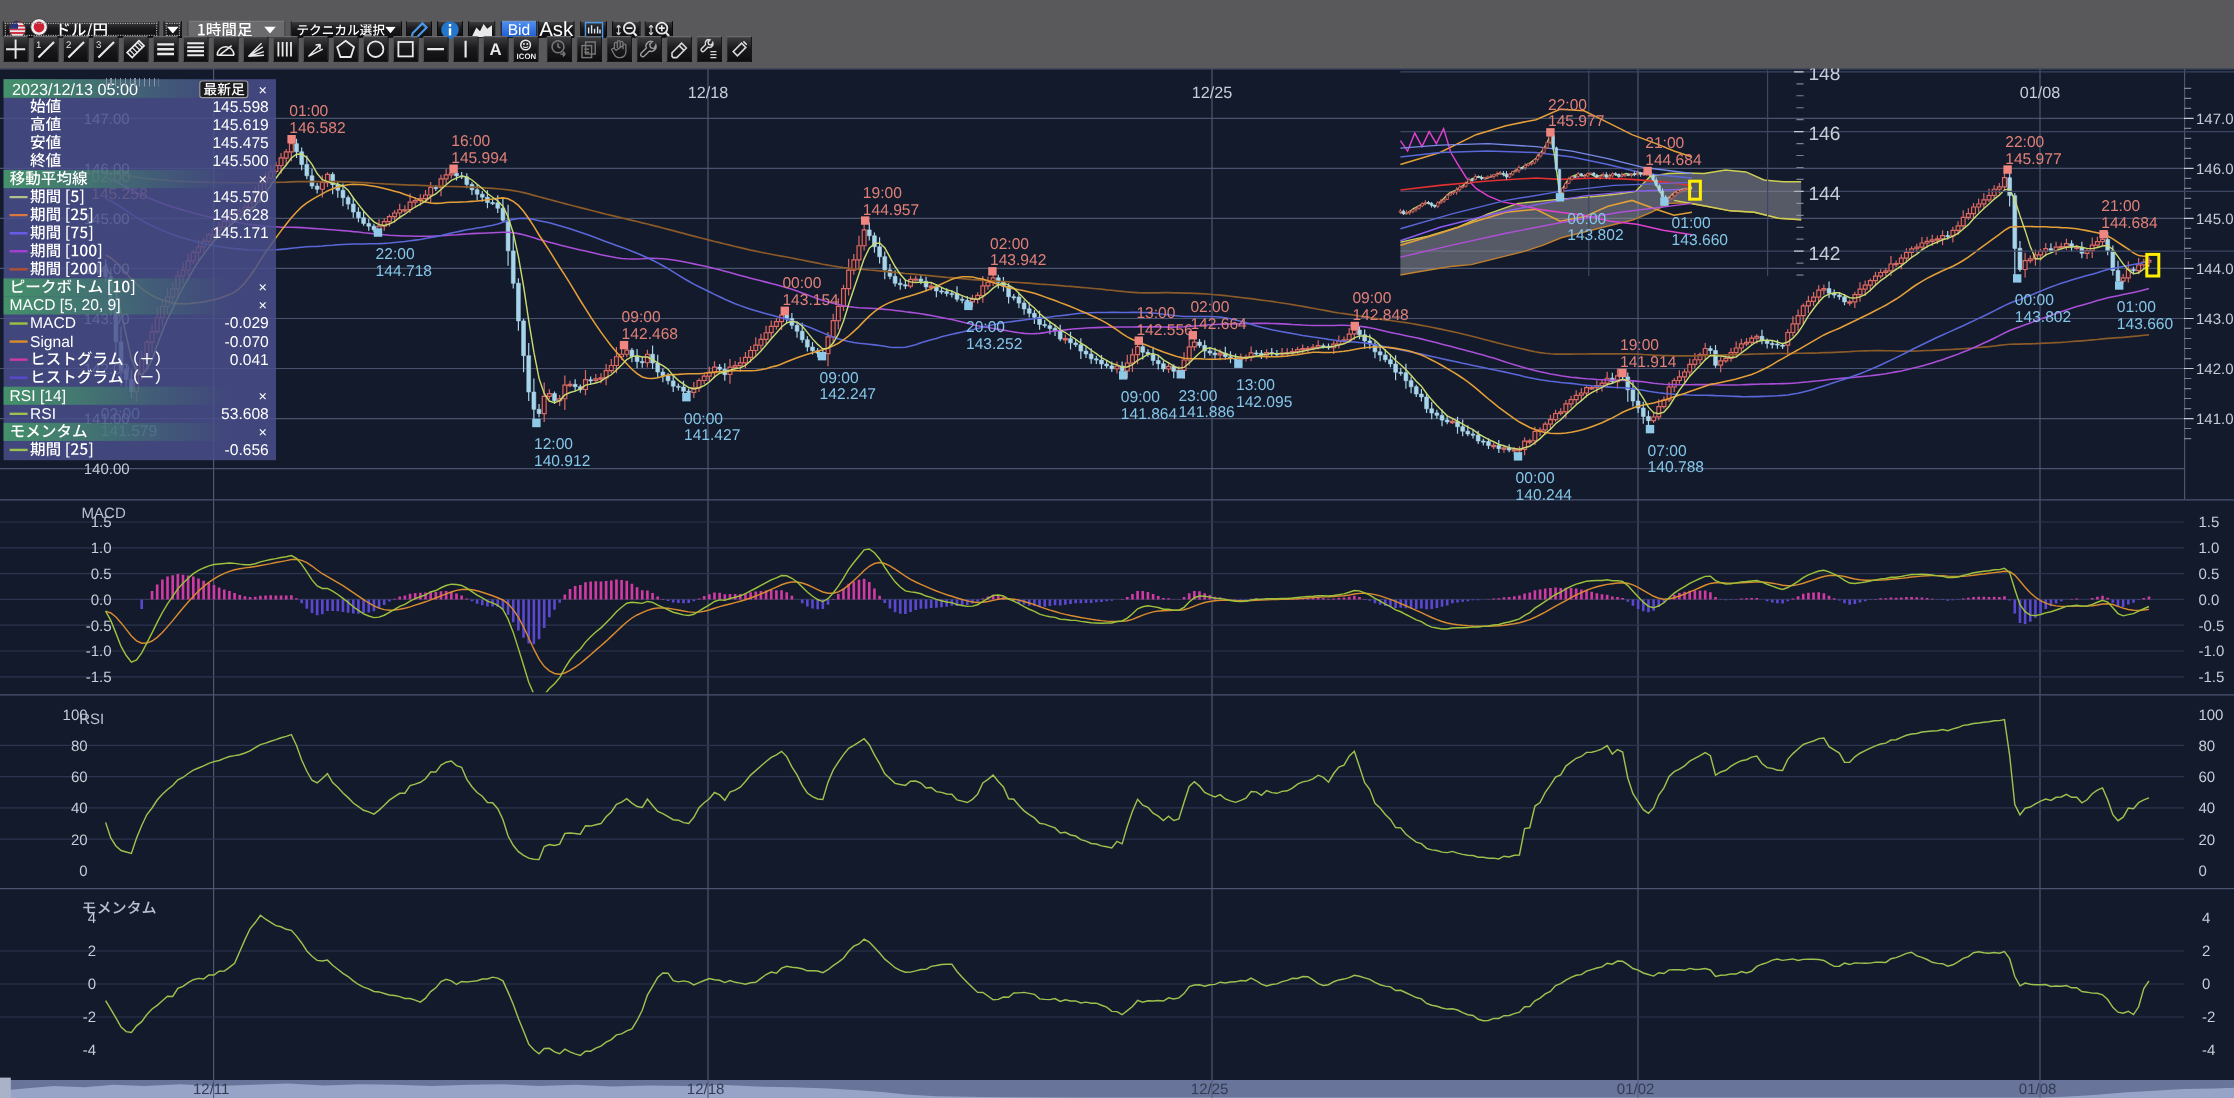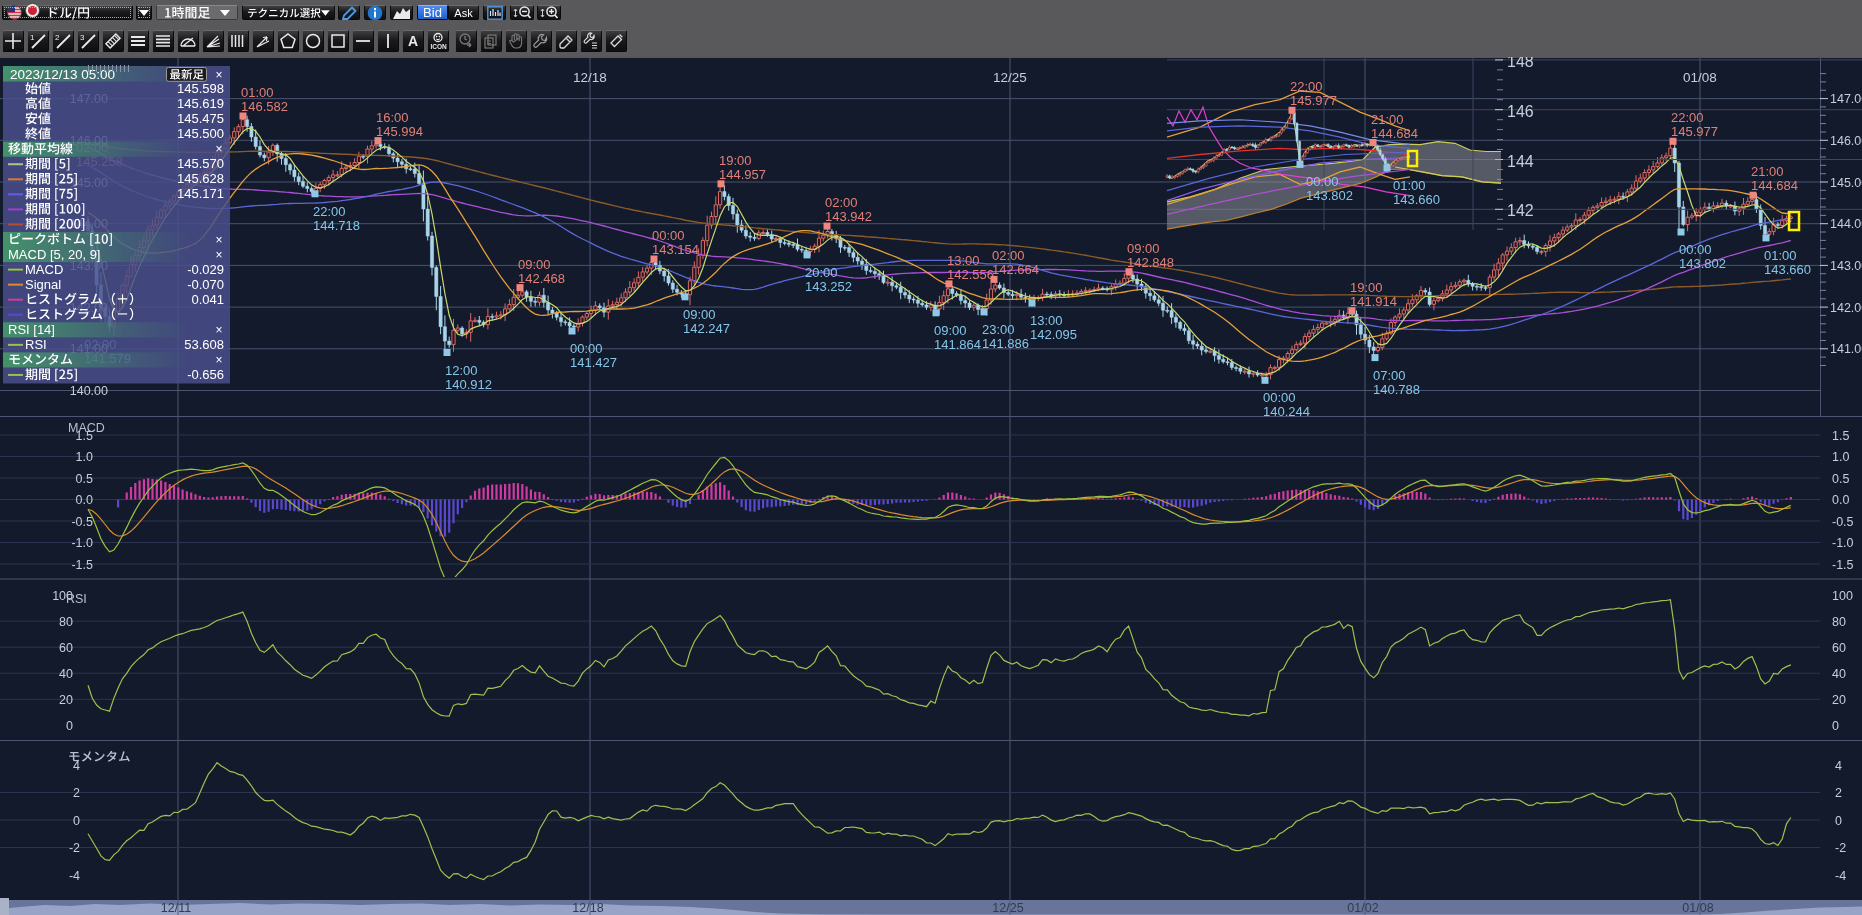--- a/index.html
+++ b/index.html
@@ -1,18 +1,18 @@
 <!DOCTYPE html>
 <html><head><meta charset="utf-8"><style>
 *{margin:0;padding:0;box-sizing:border-box}
 html,body{width:1862px;height:915px;overflow:hidden;background:#59595b}
 #app{position:relative;width:1862px;height:915px;font-family:"Liberation Sans",sans-serif;background:#59595b}
 #chartsvg{position:absolute;left:0;top:57px}
 .btn{position:absolute;height:22px;width:22px;top:30px;background:linear-gradient(#3e3e40,#1a1a1c 45%,#0e0e10);border:1px solid #0a0a0a;border-top-color:#6a6a6e;border-left-color:#555;border-radius:2px;display:flex;align-items:center;justify-content:center}
-.tb1{position:absolute;top:5px;height:15px;background:linear-gradient(#3e3e40,#1a1a1c 45%,#0e0e10);border:1px solid #0a0a0a;border-top-color:#6a6a6e;border-radius:2px;display:flex;align-items:center;justify-content:center;color:#fff}
+.tb1{position:absolute;top:17px;height:15px;background:linear-gradient(#3e3e40,#1a1a1c 45%,#0e0e10);border:1px solid #0a0a0a;border-top-color:#6a6a6e;border-radius:2px;display:flex;align-items:center;justify-content:center;color:#fff}
 </style></head><body>
 <div id="app">
 <svg id="chartsvg" width="1862" height="858" viewBox="0 57 1862 858" font-family="Liberation Sans, sans-serif">
 <rect x="0" y="57" width="1862" height="858" fill="#131a2b"></rect>
 <defs>
         <clipPath id="cpM">
           <rect x="0" y="57" width="1820" height="359"></rect>
         </clipPath>
         <clipPath id="cpD">
           <rect x="0" y="418" width="1820" height="159"></rect>
@@ -565,21 +565,21 @@
         <rect x="7" y="6.5" width="2" height="6" fill="#fff"></rect>
         <rect x="7" y="3" width="2" height="2.2" fill="#fff"></rect>
       </svg>
     </div>
     <div class="tb1" style="left:390px;width:23px">
       <svg width="17" height="12" viewBox="0 0 17 12">
         <path d="M0 12L4 4l3 3 3-6 3 4 4-3v10z" fill="#e9e9e9"></path>
       </svg>
     </div>
     <div class="tb1" style="left:417px;width:31px;background:linear-gradient(#4f8ef0,#1e5fd0);border-top-color:#88b4ff;font-size:13px">Bid</div>
-    <div class="tb1" style="left:448px;width:31px;font-size:11px">Ask</div>
+    <div class="tb1" style="left:448px;width:31px;font-size:17px">Ask</div>
     <div class="tb1" style="left:483px;width:23px">
       <svg width="16" height="14" viewBox="0 0 16 14">
         <rect x="0.8" y="0.8" width="14.4" height="12.4" fill="none" stroke="#4a9ae8" stroke-width="1.4"></rect>
         <path d="M3.5 10V5M6 10V3M8.5 10V6M11 10V4M13 10V6.5" stroke="#dfe9f5" stroke-width="1.2"></path>
       </svg>
     </div>
     <div class="tb1" style="left:510px;width:24px">
       <svg width="19" height="16" viewBox="0 0 19 16">
         <path d="M2.5 4v8m0 0l-1.6-2m1.6 2l1.6-2m-1.6-6l-1.6 2m1.6-2l1.6 2" stroke="#ccc" stroke-width="1"></path>
         <circle cx="11.5" cy="6.5" r="4.6" fill="none" stroke="#e9e9e9" stroke-width="1.5"></circle>

